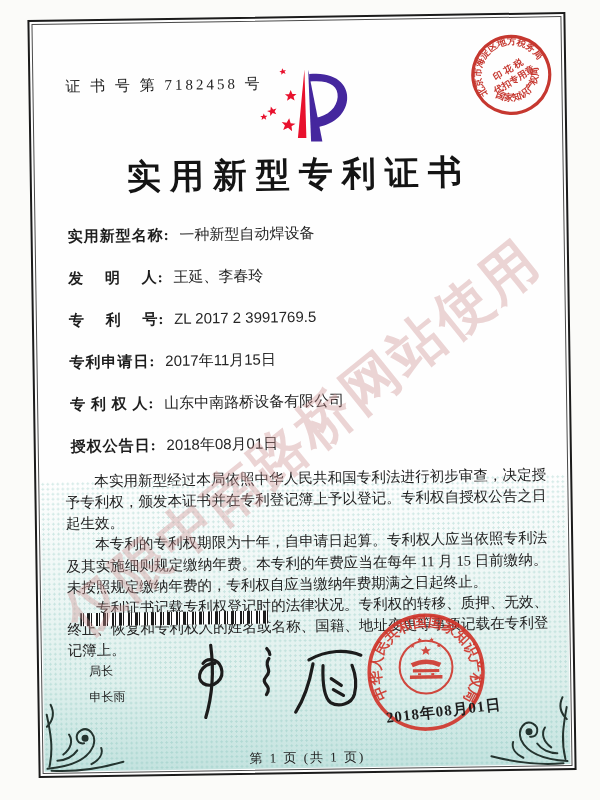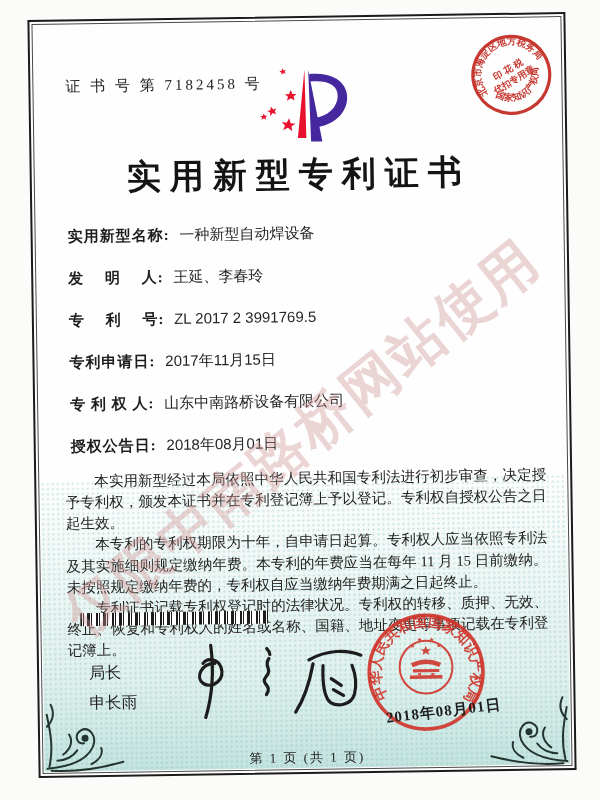--- a/index.html
+++ b/index.html
@@ -48,21 +48,21 @@
     position:absolute;left:29px;top:450px;right:24px;
     font-size:14.5px;line-height:1.46;color:#222;text-align:justify;
   }
   .body-text p{margin:0;text-indent:2em;}
   .barcode{
     position:absolute;left:42px;top:592px;width:188px;height:13px;
     background:repeating-linear-gradient(90deg,
       #1c1c1c 0 2px,#fff 2px 3px,#1c1c1c 3px 4px,#fff 4px 7px,
       #1c1c1c 7px 10px,#fff 10px 11px,#1c1c1c 11px 12px,#fff 12px 16px);
   }
-  .director{position:absolute;left:50px;top:642px;font-family:"Liberation Sans","DejaVu Sans",sans-serif;font-size:16px;color:#1e1e1e;}
+  .director{position:absolute;left:50px;top:642px;font-family:"Liberation Sans","DejaVu Sans",sans-serif;font-size:12px;color:#1e1e1e;}
   .director div{margin-bottom:9px;}
   .signature{position:absolute;left:142px;top:614px;width:200px;height:92px;}
   .seal{position:absolute;left:321px;top:590px;width:132px;height:132px;}
   .seal-date{
     position:absolute;left:334px;top:686px;width:140px;text-align:center;
     font-size:15px;font-weight:bold;color:#1d1d1d;letter-spacing:1px;
     transform:rotate(-6deg);
   }
   .footer{
     position:absolute;left:0;top:731px;width:100%;text-align:center;

